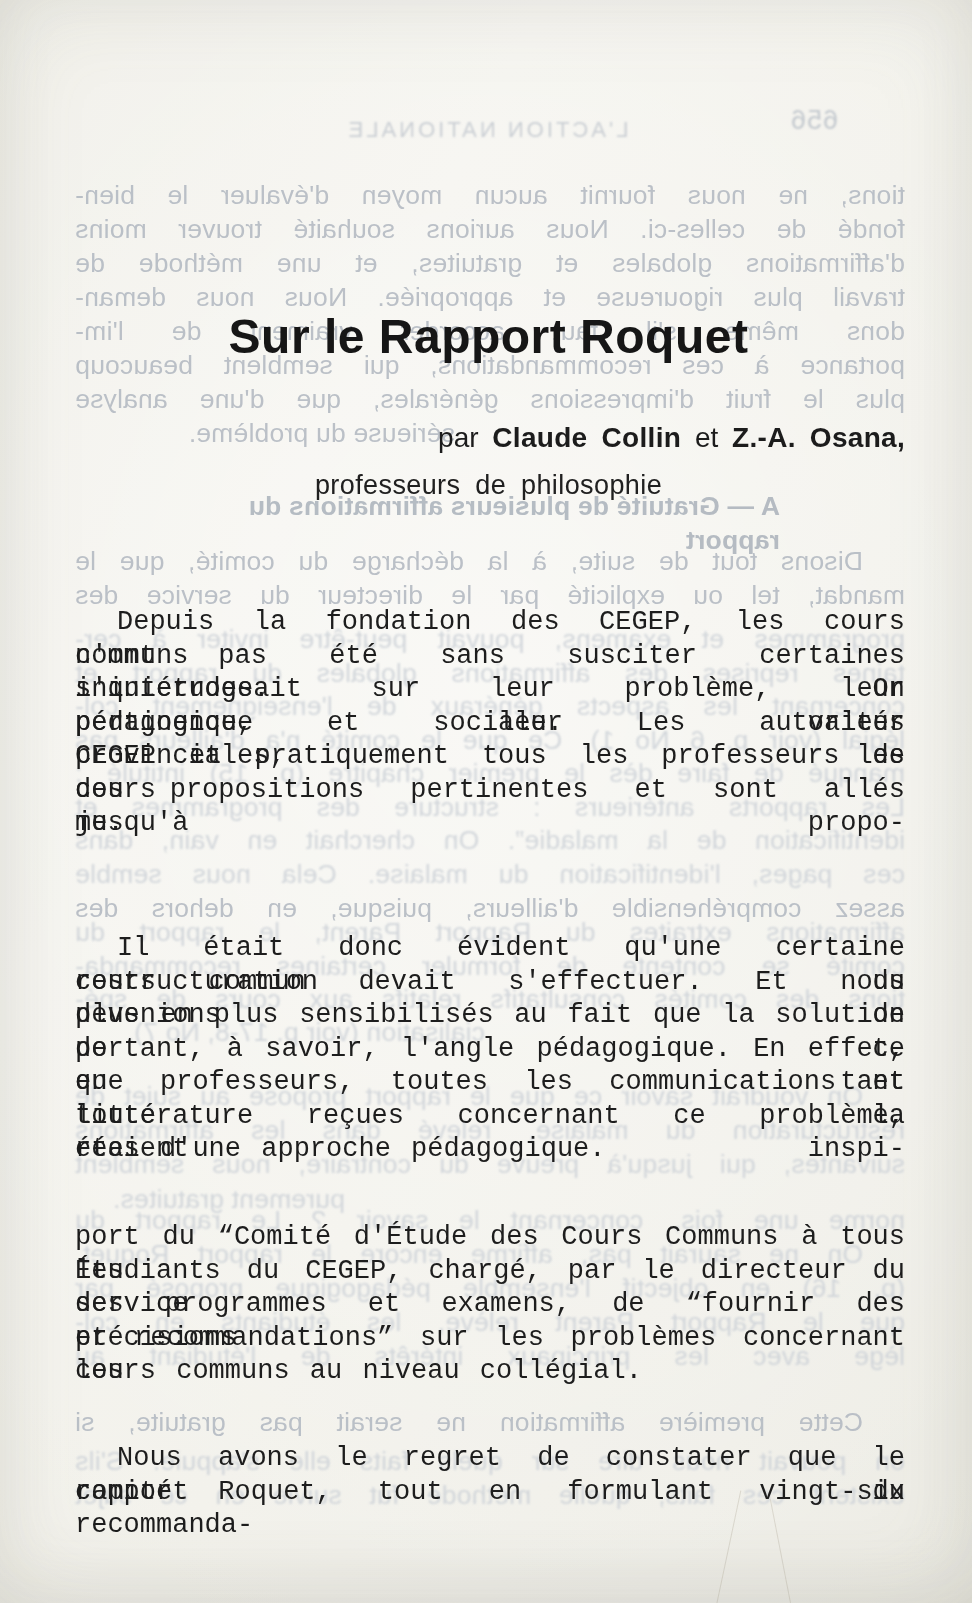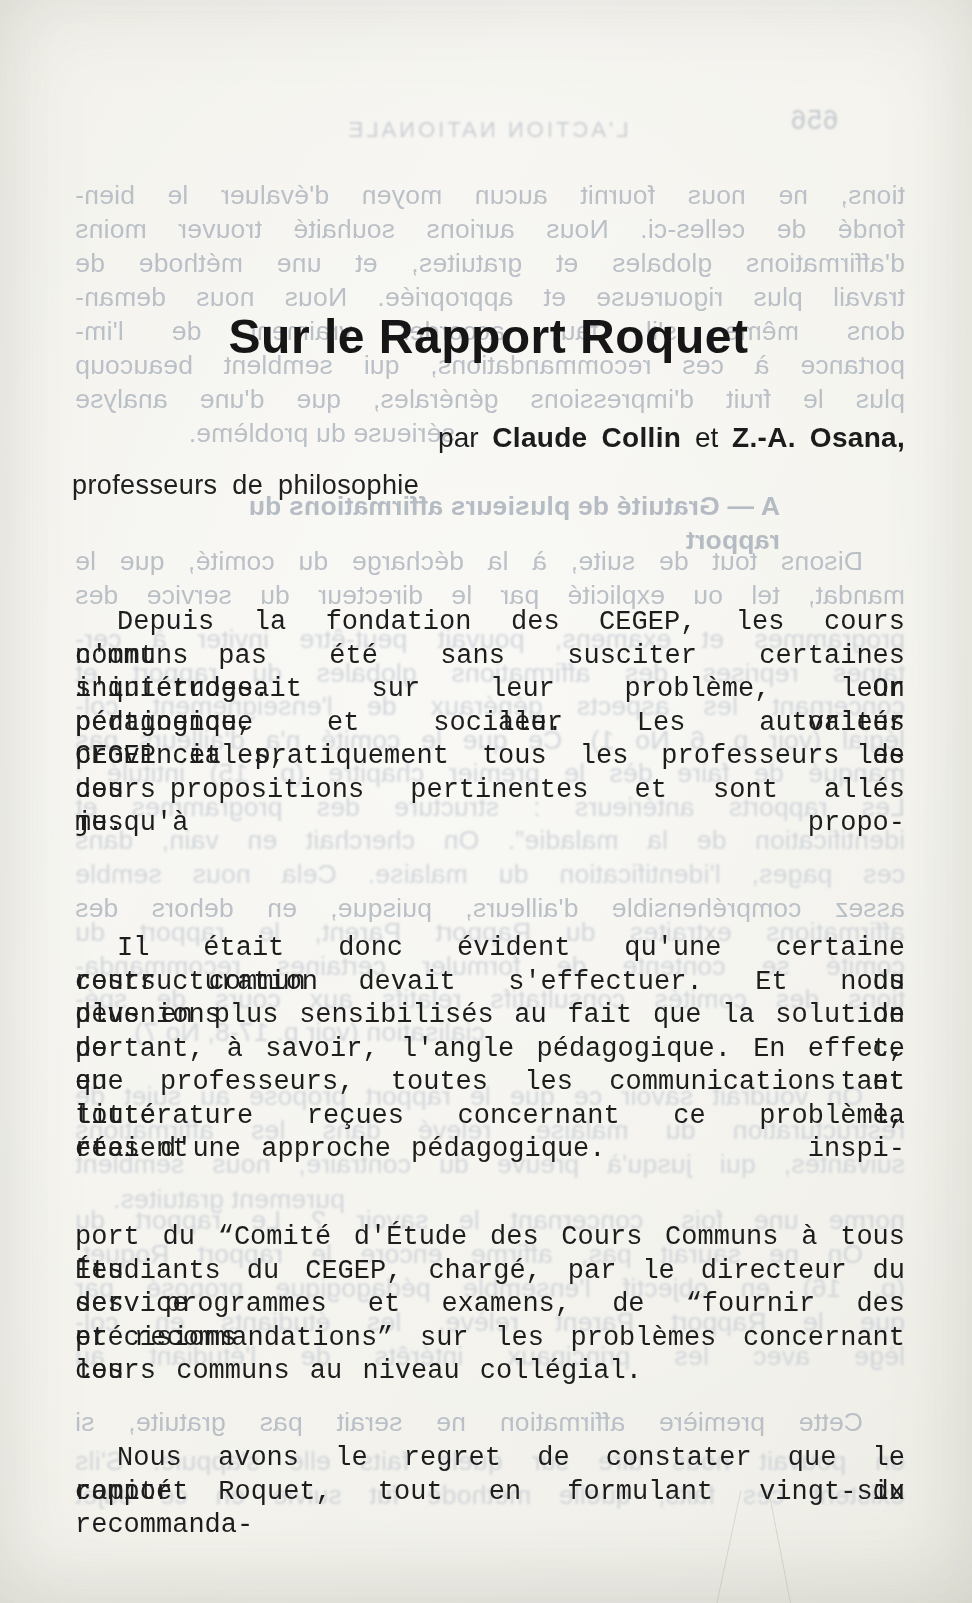--- a/index.html
+++ b/index.html
@@ -49,21 +49,21 @@
     text-align:center;color:#161616;letter-spacing:.5px;
   }
   #byline{
     position:absolute;left:72px;width:833px;top:421px;
     font-size:28px;line-height:34px;text-align:right;color:#1c1c1c;
     word-spacing:6px;
   }
   #byline b{letter-spacing:.3px;}
   #byline-role{
     position:absolute;left:72px;width:833px;top:469px;
-    font-size:27px;line-height:33px;color:#202020;
+    font-size:27px;line-height:33px;text-align:center;color:#202020;
     word-spacing:7px;letter-spacing:.4px;
   }
   .para{
     position:absolute;left:75px;width:830px;
     color:#1d1d1d;
     font-size:27px;line-height:33.5px;
     word-spacing:4px;
   }
   .bodyline{
     text-align:justify;text-align-last:justify;

